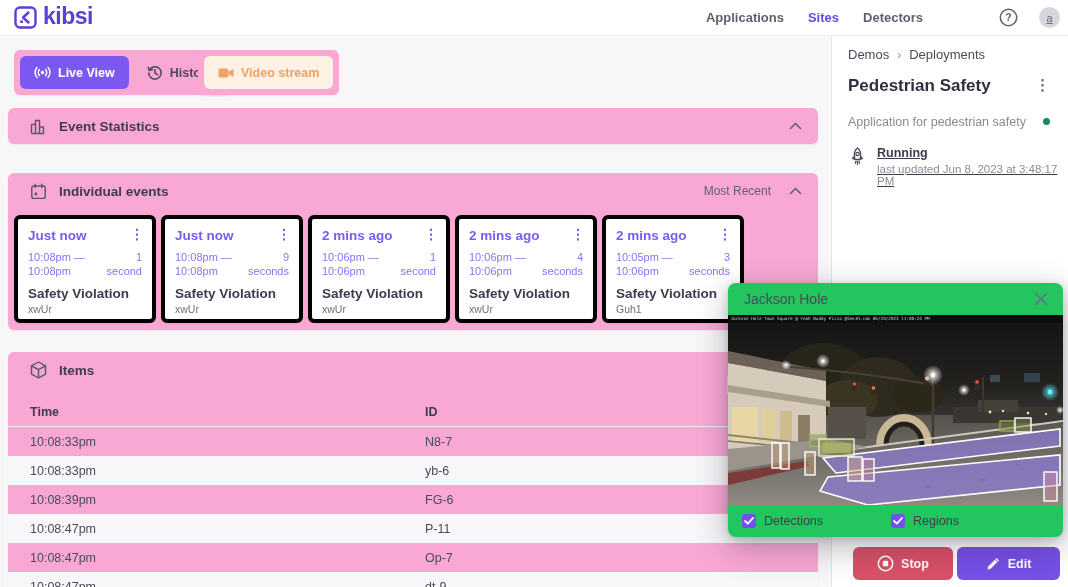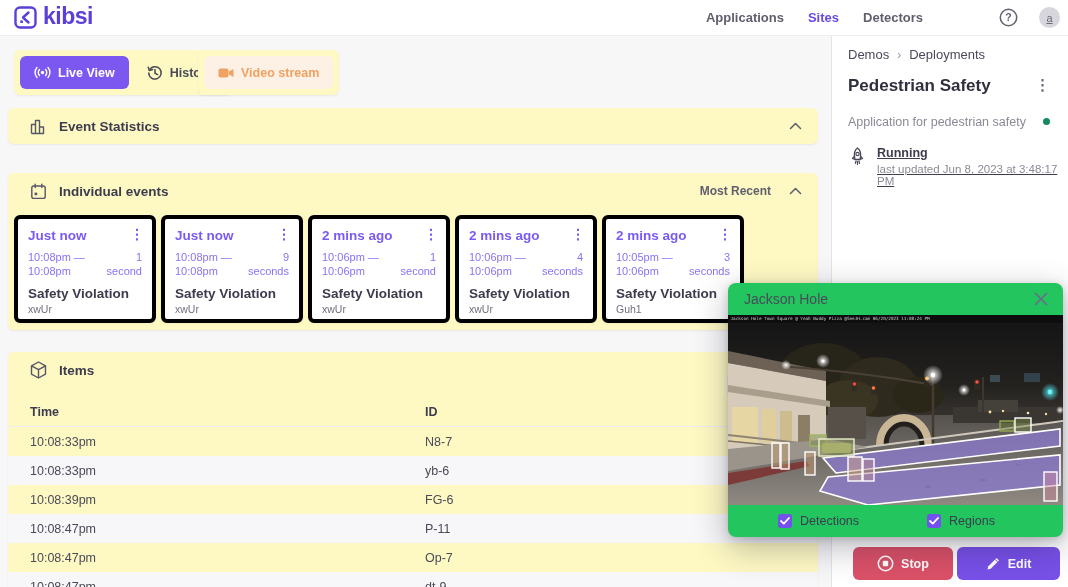--- a/index.html
+++ b/index.html
@@ -15,37 +15,37 @@
   .nav-item { font-size:13px; color:#5f5f6e; font-weight:bold; cursor:pointer; }
   .nav-item.active { color:#6848e8; }
   .help-btn { position:absolute; right:50px; width:19px; height:19px; }
   .avatar { position:absolute; right:8px; width:21px; height:21px; border-radius:50%; background:#d6d6dc;
             display:flex; align-items:center; justify-content:center; font-size:11px; color:#6b6b7a;
             text-decoration:underline; cursor:pointer; }
 
   
   .main { position:absolute; left:0; top:36px; width:832px; height:551px; background:#f7f7f8;
           border-right:1px solid #e4e4e9; overflow:hidden; }
-  .card { background:#fef9c3; border-radius:6px; box-shadow:0 1px 2px rgba(40,40,60,.07); }
+  .card { background:#f9a8d4; border-radius:6px; box-shadow:0 1px 2px rgba(40,40,60,.07); }
 
   .toolbar-card { position:absolute; left:14px; top:14px; height:45px; display:flex; align-items:center; padding:6px; gap:4px; }
   .stream-card  { position:absolute; left:198px; top:14px; height:45px; display:flex; align-items:center; padding:6px; }
   .btn { display:flex; align-items:center; gap:7px; height:33px; padding:0 14px; border:none; border-radius:6px;
          font-family:"Liberation Sans",sans-serif; font-size:12.5px; font-weight:bold; cursor:pointer; background:transparent; }
   .btn-live { background:#7c57f0; color:#fff; }
   .btn-history { color:#4a4a58; }
   .btn-stream { background:#fdf1e5; color:#f0a263; }
 
   .section-head { height:36px; display:flex; align-items:center; padding:0 16px 0 22px; }
   .section-title { font-size:13.5px; font-weight:bold; color:#3c3c4e; margin-left:12px; }
   .sec-stats { position:absolute; left:8px; top:72px; width:810px; height:36px; }
   .sec-events { position:absolute; left:8px; top:137px; width:810px; height:157px; }
   .sec-items { position:absolute; left:8px; top:316px; width:810px; height:300px; }
   .spacer { flex:1; }
-  .sort-label { font-size:12px; color:#5f5f6e; font-weight:bold; margin-right:18px; cursor:pointer; }
+  .sort-label { font-size:12px; color:#5f5f6e; font-weight:normal; margin-right:18px; cursor:pointer; }
 
   
   .ev-row { position:absolute; left:6px; top:42px; display:flex; gap:5px; }
   .ev-card { width:142px; height:108px; background:#fff; border:4px solid #000000; border-radius:6px;
              box-shadow:0 1px 2px rgba(40,40,60,.05); padding:9px 10px; position:relative; cursor:pointer; }
   .ev-ago { font-size:13.5px; font-weight:bold; color:#7a5af2; }
   .ev-kebab { position:absolute; right:8px; top:8px; color:#7a5af2; font-size:14px; font-weight:bold; cursor:pointer;
               width:14px; text-align:center; line-height:15px; }
   .ev-mid { display:flex; justify-content:space-between; margin-top:7px; }
   .ev-range { font-size:11px; color:#8b72f2; line-height:14px; }
@@ -81,21 +81,21 @@
   .btn-stop { background:#da5168; color:#fff; width:100px; justify-content:center; }
   .btn-edit { background:#7850e8; color:#fff; width:103px; justify-content:center; }
 
   
   .modal { position:absolute; left:728px; top:283px; width:335px; height:254px; background:#22c55e; border-radius:8px;
            box-shadow:0 10px 34px rgba(20,20,40,.30), 0 2px 8px rgba(20,20,40,.18); z-index:50; overflow:hidden; }
   .modal-head { height:32px; display:flex; align-items:center; padding:0 14px; }
   .modal-title { font-size:14px; color:#4a4a58; margin-left:2px; }
   .modal-close { margin-left:auto; cursor:pointer; width:16px; height:16px; }
   .modal-video { width:335px; height:190px; display:block; background:#1a1a1c; }
-  .modal-foot { height:32px; display:flex; align-items:center; padding:0 14px; gap:8px;margin-left:36px; }
+  .modal-foot { height:32px; display:flex; align-items:center; padding:0 14px; gap:8px; }
   .chk { width:14px; height:14px; border-radius:3px; background:#7450f0; display:flex; align-items:center; justify-content:center; cursor:pointer; }
   .chk-label { font-size:12.5px; color:#3c3c4e; margin-right:60px; }
   .chk-label.last { margin-right:0; }
 
   svg { display:block; }
 </style>
 </head>
 <body>
 
 <div class="header">

